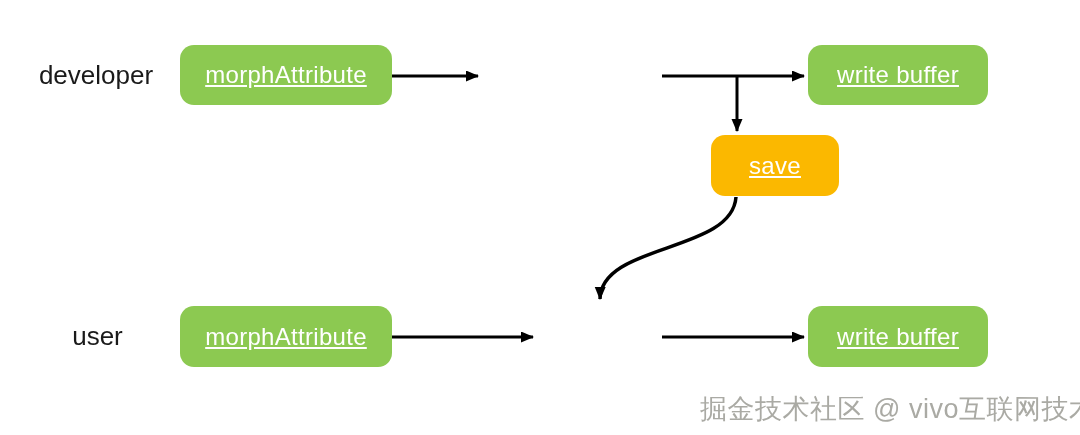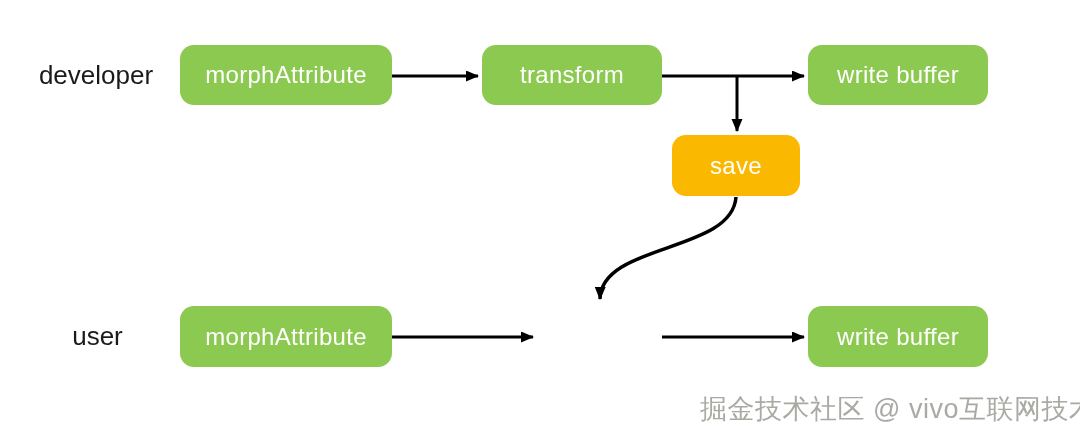--- a/index.html
+++ b/index.html
@@ -27,20 +27,21 @@
     position: absolute;
     border-radius: 14px;
     color: #ffffff;
     font-size: 24px;
     font-weight: 400;
     display: flex;
     align-items: center;
     justify-content: center;
     letter-spacing: 0.3px;
     white-space: nowrap;
+    text-decoration: underline;
   }
   .node.green  { background: #8CC951; }
   .node.orange { background: #FBB800; }
 
   .lane-label {
     position: absolute;
     color: #1A1A1A;
     font-size: 26px;
     font-weight: 400;
     display: flex;
@@ -97,25 +98,24 @@
 
     <path d="M662,337 H804" stroke="#000000" stroke-width="3" fill="none" marker-end="url(#arrowhead)"></path>
   </svg>
 
   <div id="label-developer" class="lane-label">developer</div>
 
   <div id="label-user" class="lane-label">user</div>
 
   <div id="node-dev-morph" class="node green" style="background: rgb(140, 201, 81);">morphAttribute</div>
 
-  <div id="node-dev-transform" class="node green" style="background: rgb(140, 201, 81);">transform</div>
 
   <div id="node-dev-write" class="node green" style="background: rgb(140, 201, 81);">write buffer</div>
 
-  <div id="node-save" class="node orange" style="background: rgb(251, 184, 0);">save</div>
+  <div id="node-save" class="node orange" style="background: rgb(251, 184, 0); margin-left: 39px;">save</div>
 
   <div id="node-user-morph" class="node green" style="background: rgb(140, 201, 81);">morphAttribute</div>
 
 
   <div id="node-user-write" class="node green" style="background: rgb(140, 201, 81);">write buffer</div>
 
   <div class="watermark">掘金技术社区 @ vivo互联网技术</div>
 
 </div>
 

